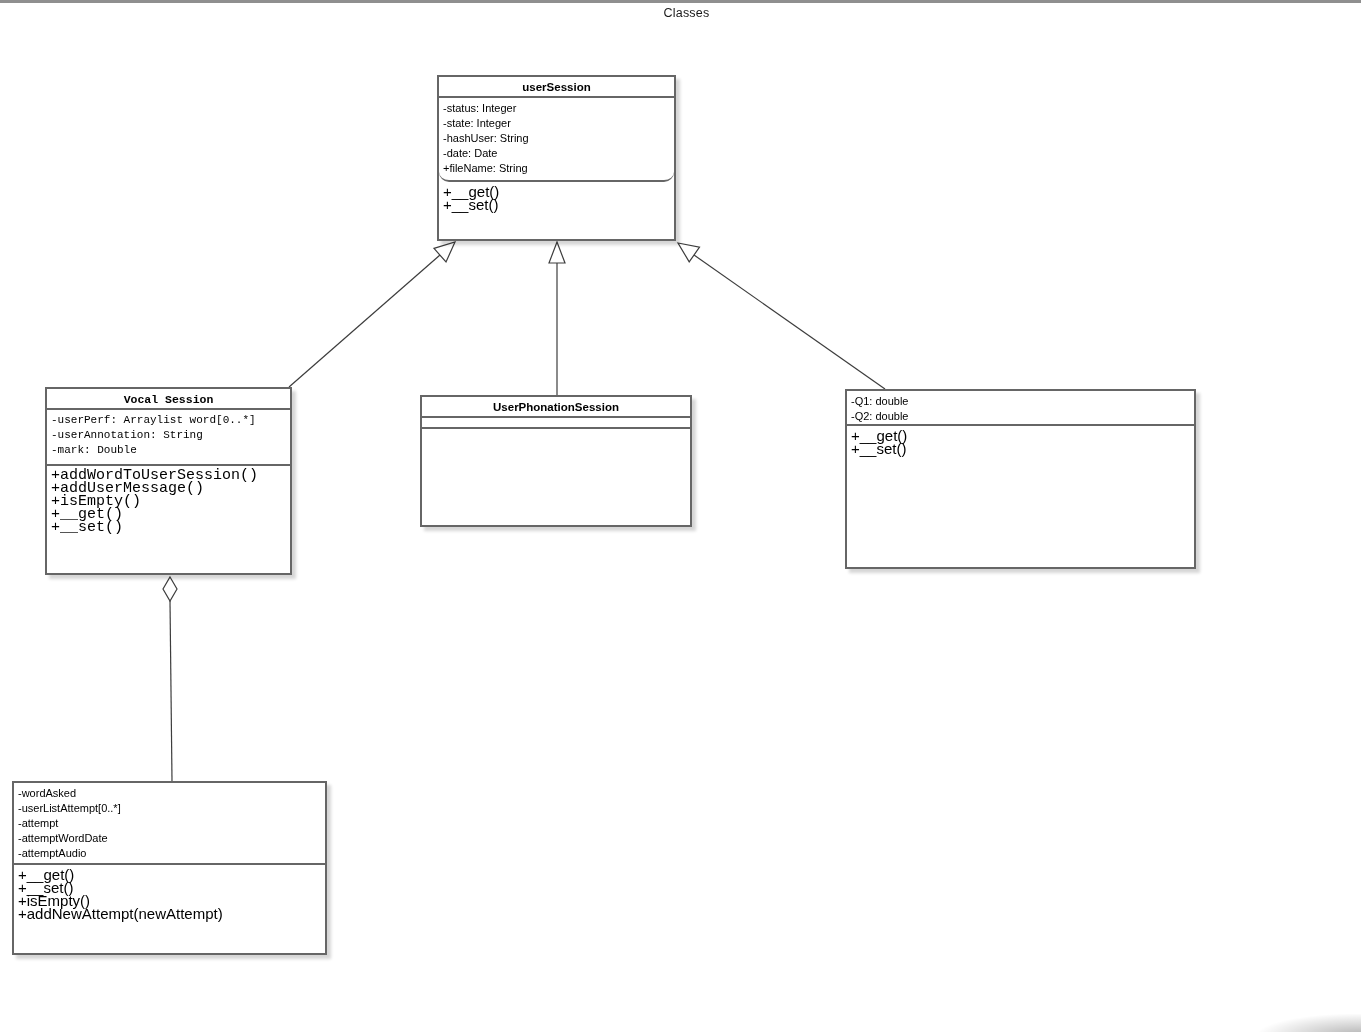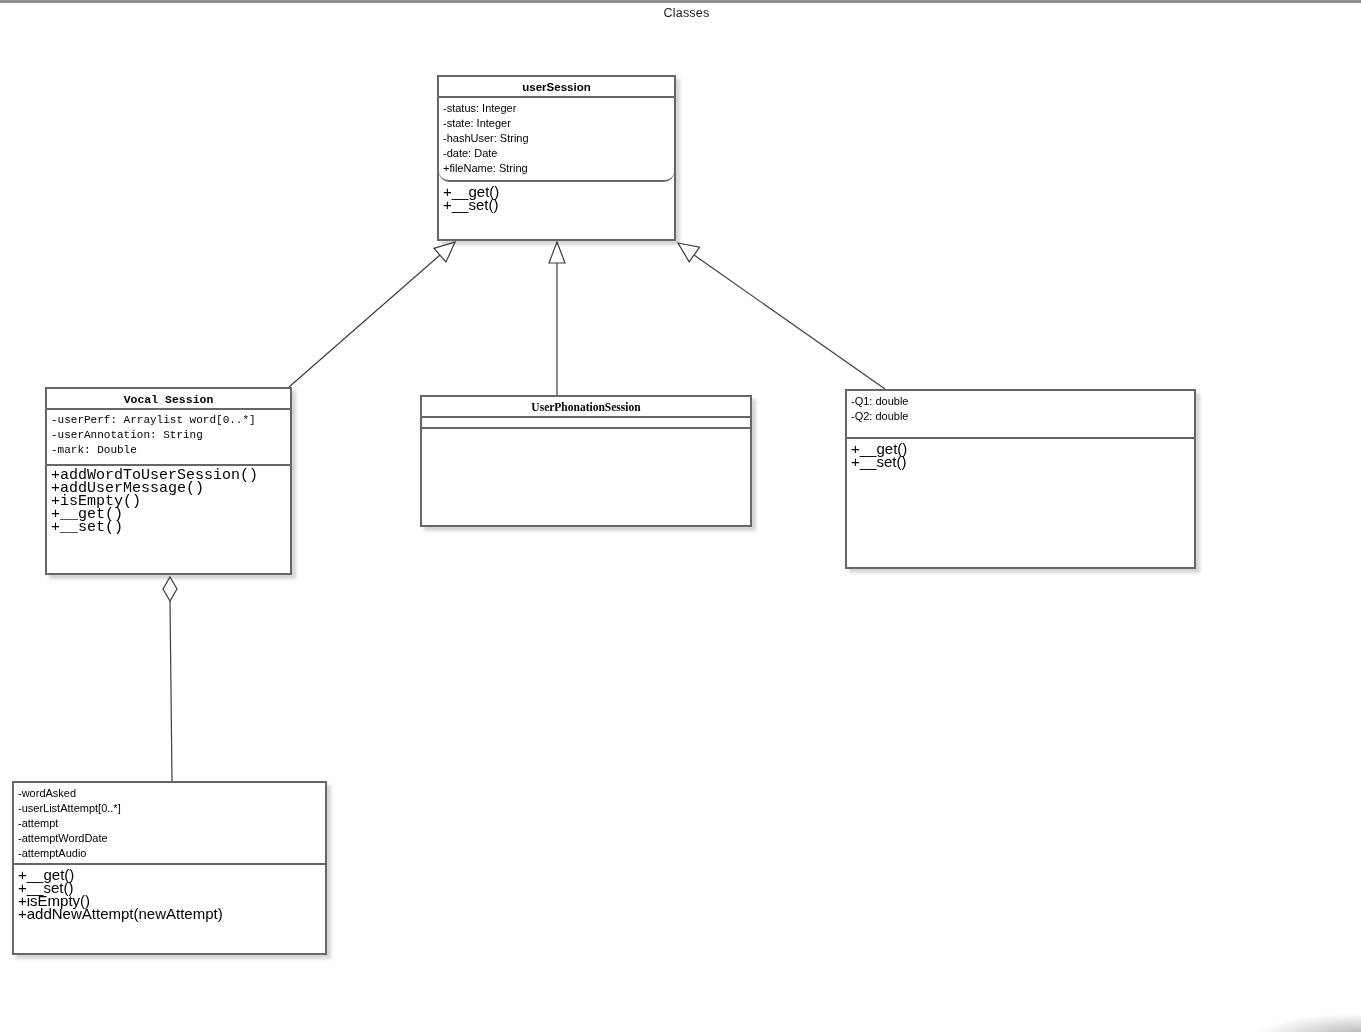--- a/index.html
+++ b/index.html
@@ -80,24 +80,24 @@
     font-size: 15px;
     line-height: 13px;
     white-space: pre-line;
     overflow: hidden;
   }
   
   #box-usersession { left: 437px; top: 75px;  width: 239px; height: 166px; }
   #box-usersession .uml-attrs { height: 84px; border-radius: 10px; }
   #box-vocalsession { left: 45px;  top: 387px; width: 247px; height: 188px; font-family: Liberation Mono, monospace; }
   #box-vocalsession .uml-attrs { height: 56px; }
-  #box-phonation { left: 420px; top: 395px; width: 332px; height: 132px; font-family: Liberation Serif, serif; }
+  #box-phonation { left: 420px; top: 395px; width: 272px; height: 132px; }
   #box-phonation .uml-attrs { height: 11px; padding: 0; }
   #box-tremor { left: 845px; top: 389px; width: 351px; height: 180px; }
-  #box-tremor .uml-attrs { height: 48px; }
+  #box-tremor .uml-attrs { height: 35px; }
   #box-word { left: 12px;  top: 781px; width: 315px; height: 174px; }
   #box-word .uml-attrs { height: 82px; }
   .corner-shadow {
     position: absolute; right: 0; bottom: 0;
     width: 120px; height: 18px;
     background: radial-gradient(ellipse 150px 32px at 100% 120%, rgba(0,0,0,0.30), rgba(0,0,0,0) 70%);
     pointer-events: none;
   }
 </style>
 </head>

